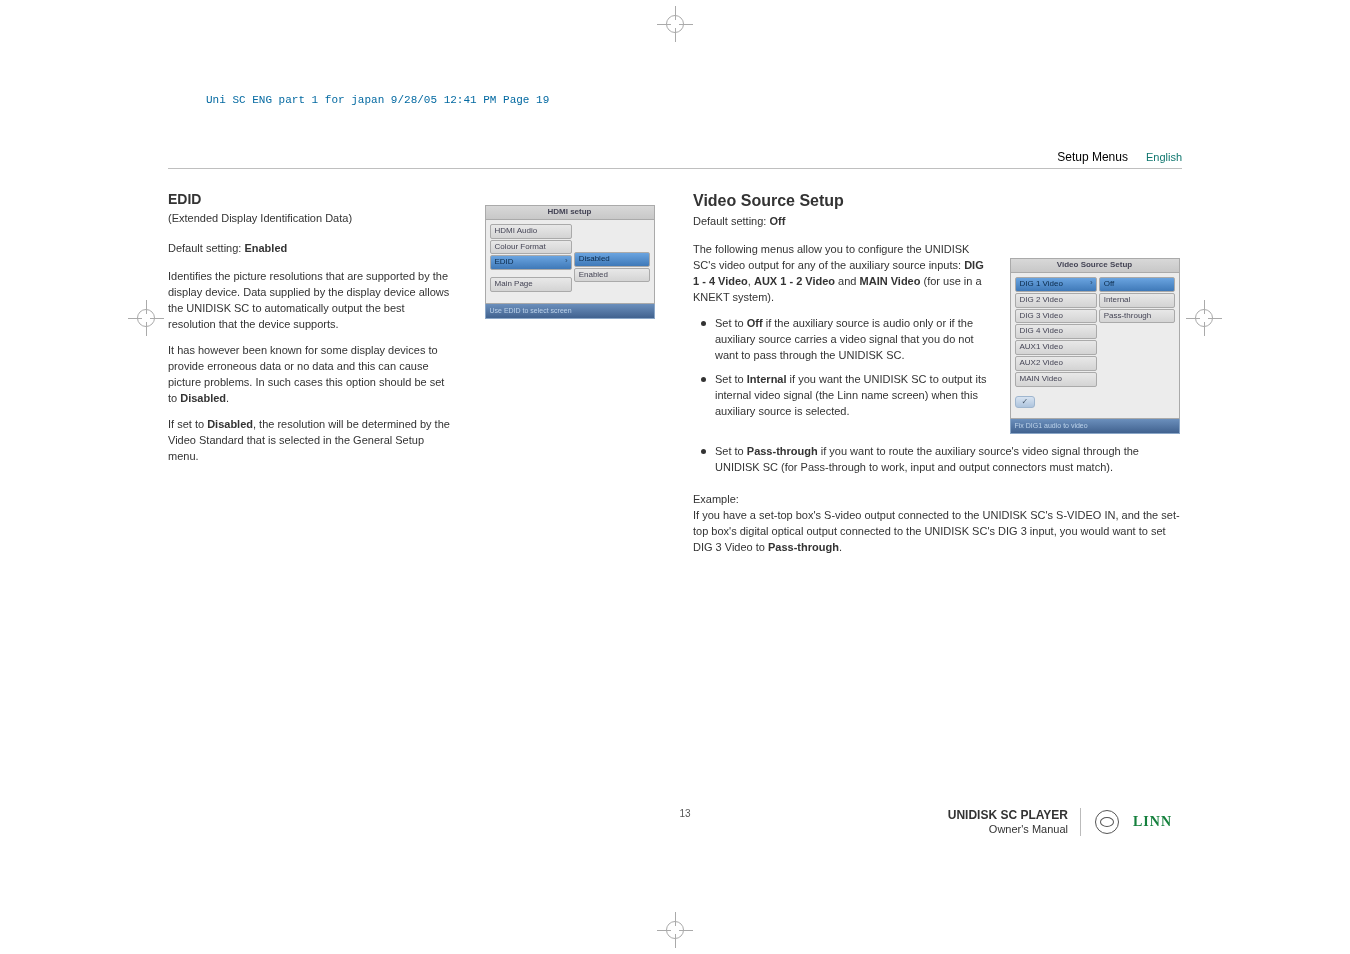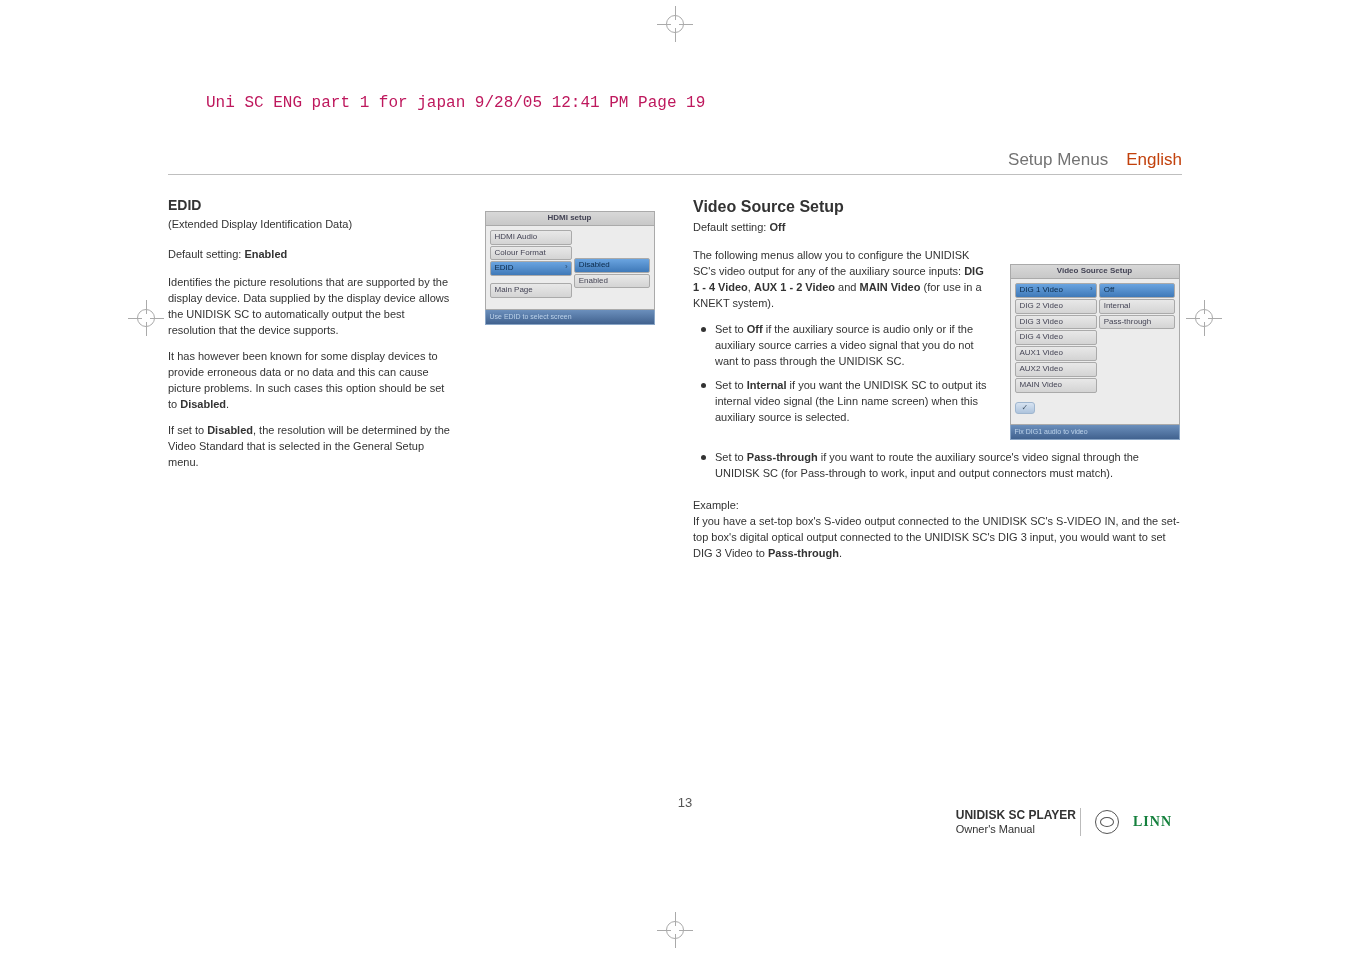--- a/index.html
+++ b/index.html
@@ -32,22 +32,22 @@
   .crop .h1 { left:0; top:18px; }
   .crop .h2 { right:0; top:18px; }
   .crop .v1 { left:18px; top:0; }
   .crop .v2 { left:18px; bottom:0; }
 
   .slug {
     position: absolute;
     left: 206px;
     top: 94px;
     font-family: "Courier New", monospace;
-    font-size: 16px;
-    color: #be185d;
+    font-size: 11px;
+    color: #0369a1;
     letter-spacing: 0;
   }
 
   .page {
     position: absolute;
     left: 168px;
     right: 168px;
     top: 150px;
     bottom: 100px;
   }
@@ -58,28 +58,28 @@
     align-items: baseline;
     border-bottom: 1px solid #bfbfbf;
     padding-bottom: 4px;
     margin-bottom: 20px;
   }
   .header-row .arc {
     flex:1;
     height:10px;
   }
   .header-row .title {
-    font-size: 17px;
-    color: #737373;
+    font-size: 12px;
+    color: #000000;
     margin-right: 18px;
     margin-left: 16px;
   }
   .header-row .lang {
-    font-size: 17px;
-    color: #c2410c;
+    font-size: 11px;
+    color: #0f766e;
     text-align: right;
   }
 
   .columns {
     display: flex;
     gap: 36px;
   }
   .col {
     flex: 1 1 0;
     font-size: 11px;
@@ -207,36 +207,37 @@
     left:0; right:0;
     display:flex;
     justify-content:space-between;
     align-items:flex-end;
     padding: 0 10px;
   }
   .footer .pn {
     width:100%;
     position:absolute;
     text-align:center;
-    font-size:13px;
+    font-size:10px;
     color:#555;
-    bottom:26px;
+    bottom:17px;
   }
   .footer .right {
     display:flex;
     align-items:center;
     gap:14px;
     margin-left:auto;
   }
   .footer .prod {
+    text-align:right;
     font-size:11px;
     line-height:1.2;
     color:#333;
     border-right:1px solid #bbb;
-    padding-right:4px;
+    padding-right:12px;
   }
   .footer .prod .l1 { font-weight:bold; font-size:12px;}
   .footer .linn {
     font-family: serif;
     font-weight: bold;
     letter-spacing: 1px;
     font-size: 14px;
     color:#15803d;
   }
   .footer .disc {

